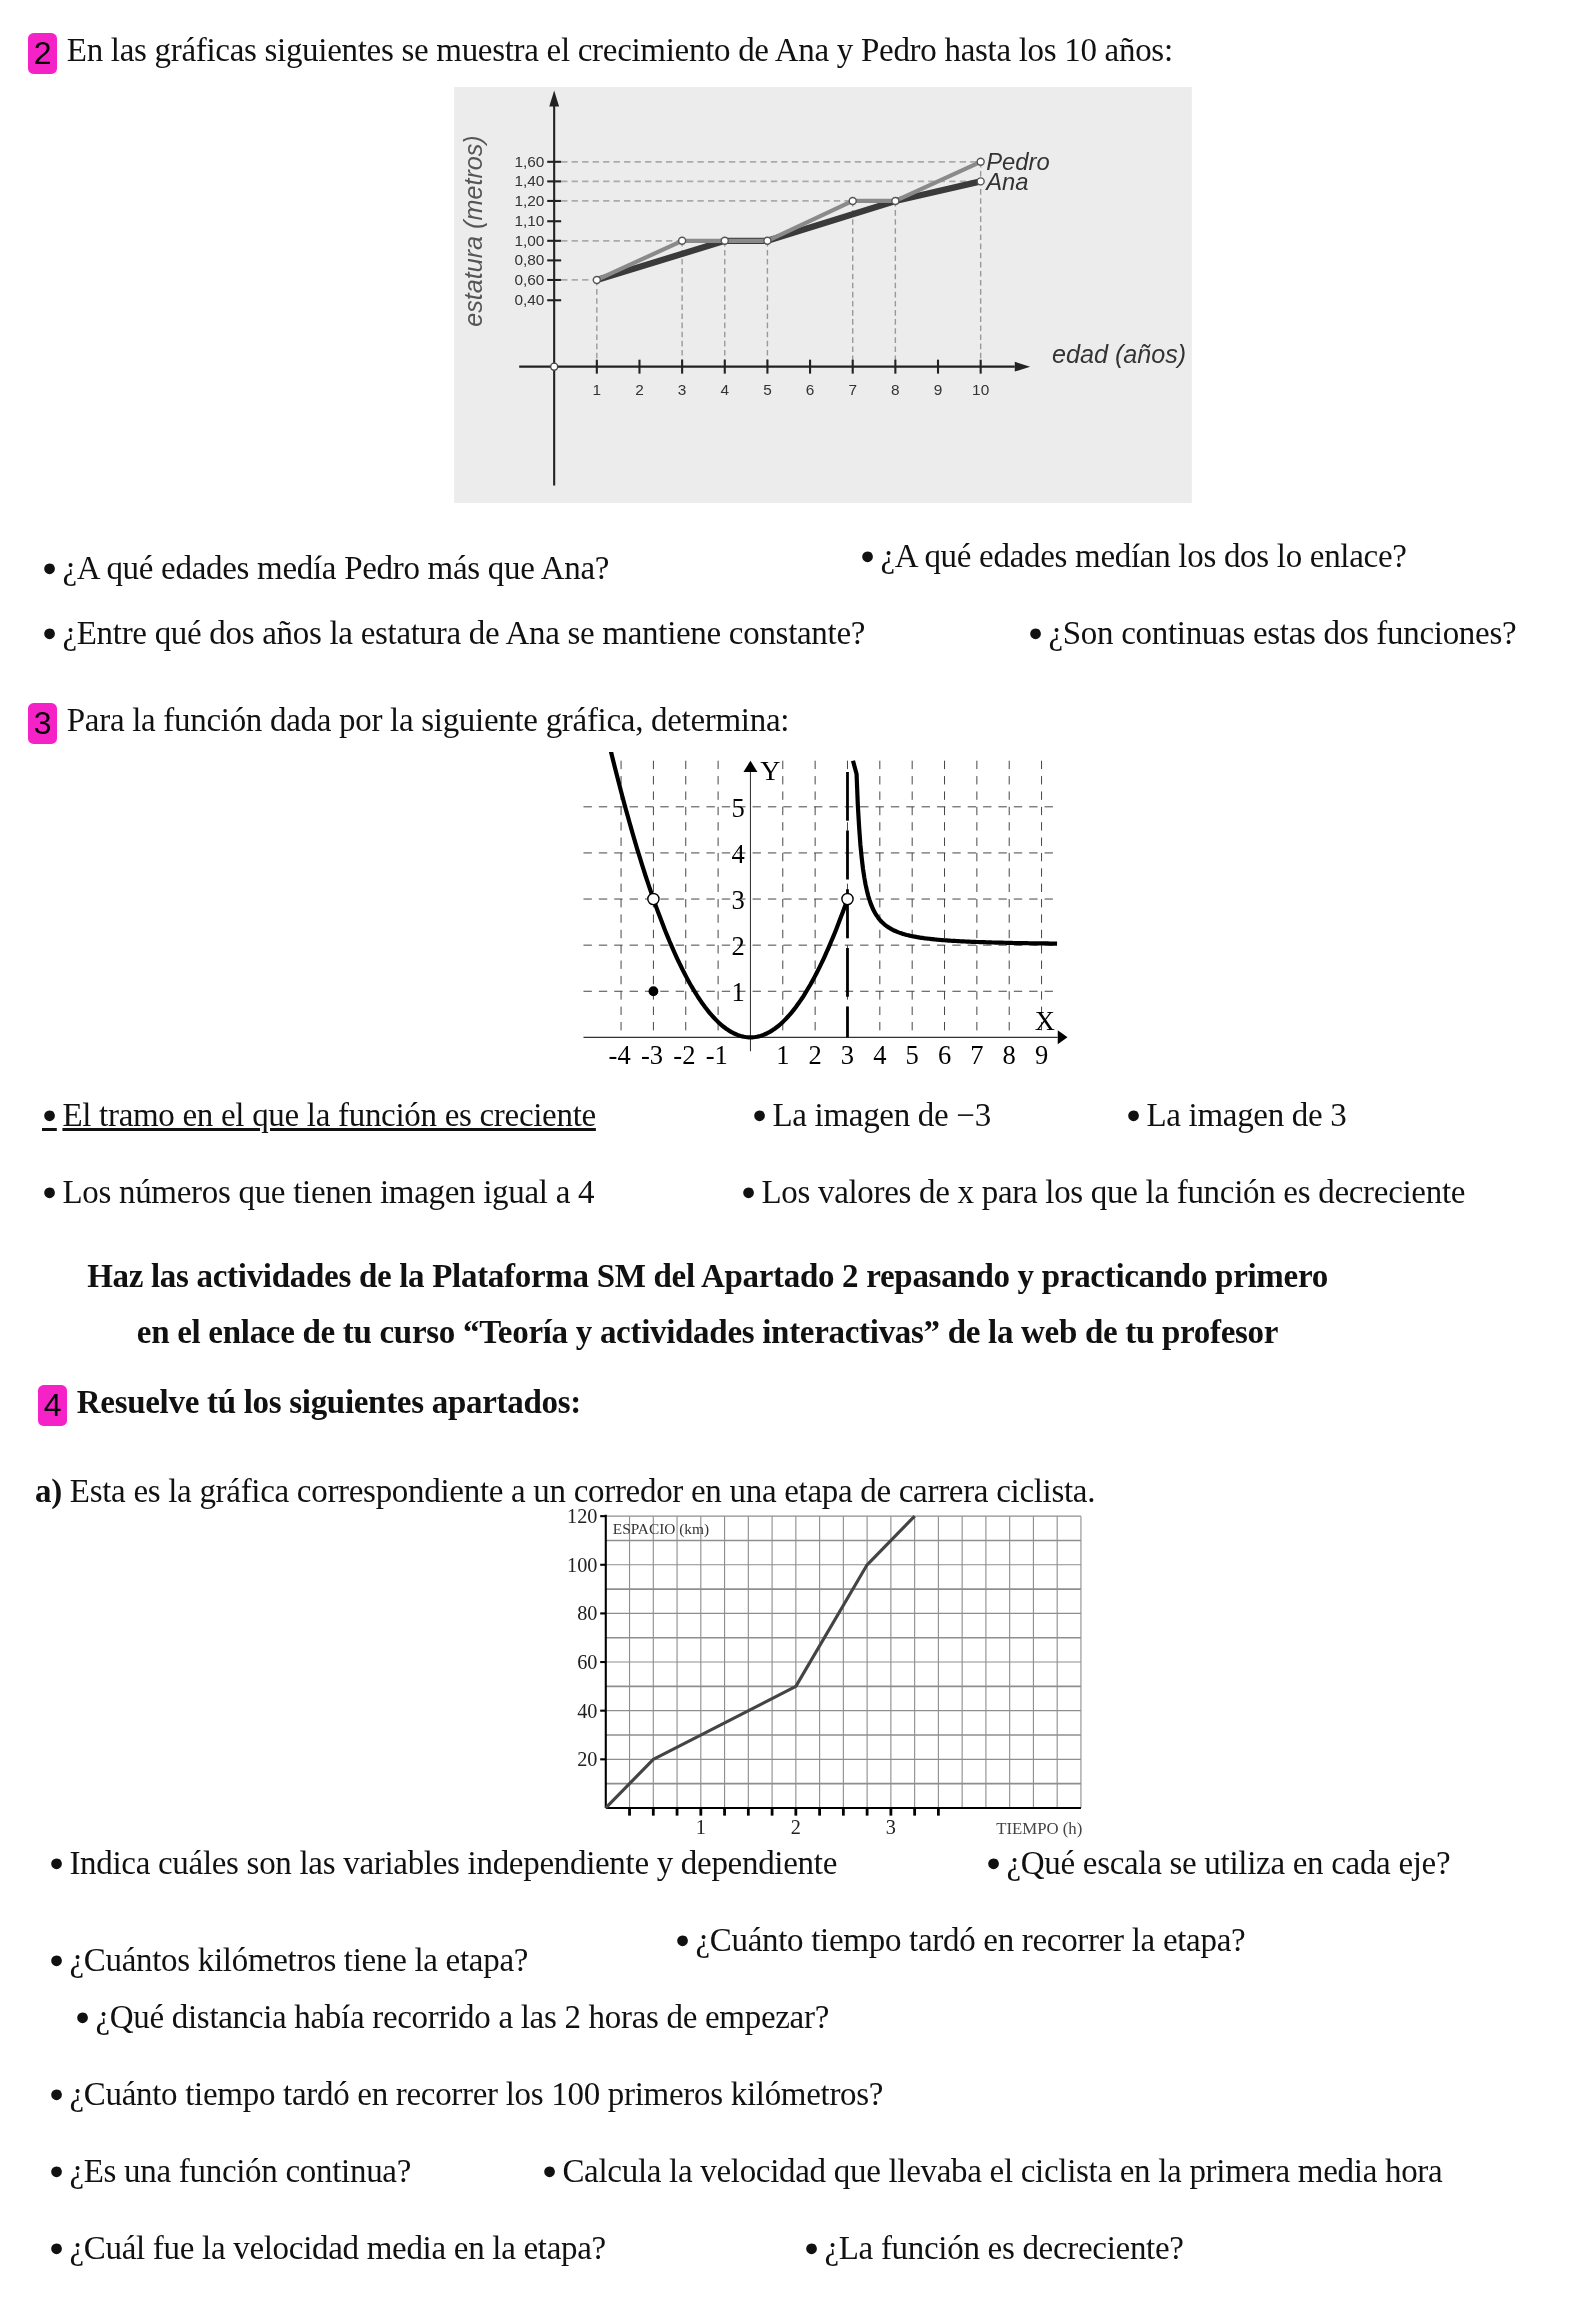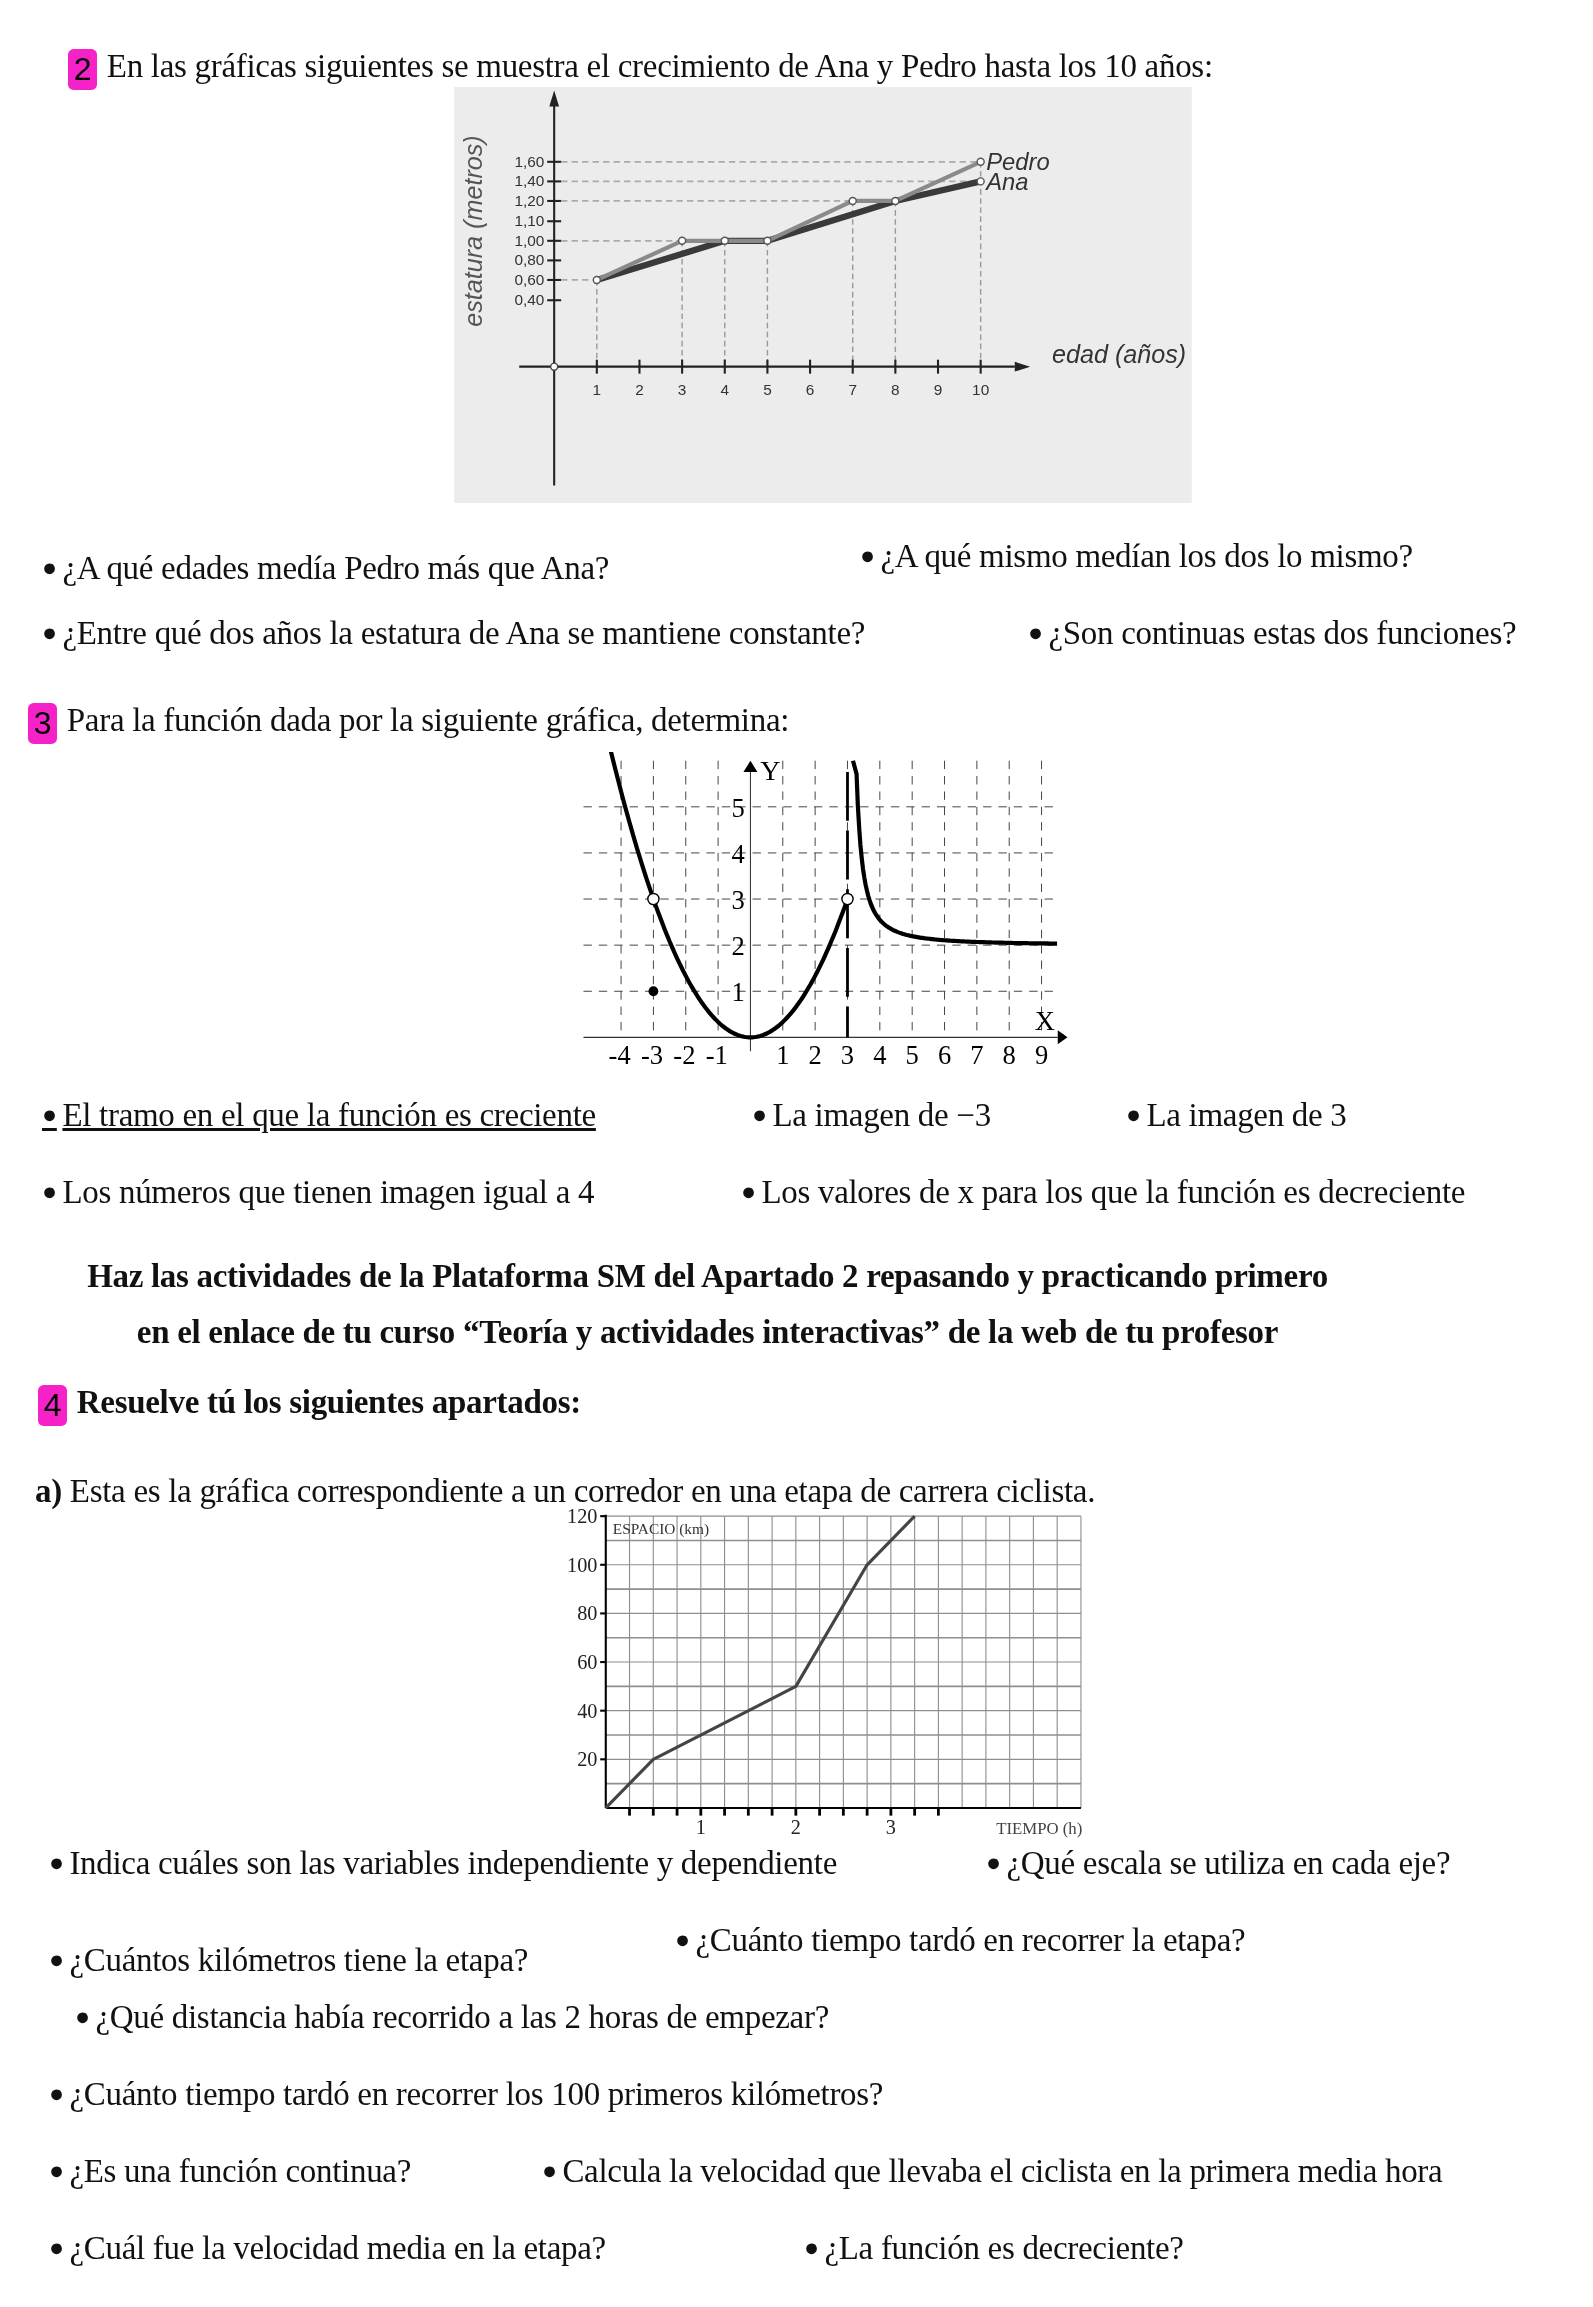--- a/index.html
+++ b/index.html
@@ -13,21 +13,21 @@
            vertical-align: middle; }
   .bullet { font-size: 25px; margin-right: 5.6px; vertical-align: 2.8px; }
   .bold { font-weight: bold; }
   .center { left: 0; width: 1415px; text-align: center; }
   svg text { font-family: "Liberation Sans", "DejaVu Sans", sans-serif; }
   .serif-svg text { font-family: "Liberation Serif", "DejaVu Serif", serif; }
 </style>
 </head>
 <body>
 
-<div class="abs line" style="left:28px; top:45px;margin-left:40px;">
+<div class="abs line" style="left:28px; top:29px;">
   <span class="badge">2</span><span>En las gráficas siguientes se muestra el crecimiento de Ana y Pedro hasta los 10 años:</span>
 </div>
 
 <svg class="abs" style="left:454px; top:87px;" width="738" height="416" id="chart1" viewBox="0 0 1055 595">
     <rect x="0" y="0" width="1055" height="595" fill="#ececec"></rect>
     <line x1="143" y1="570" x2="143" y2="15" stroke="#222" stroke-width="3"></line>
     <path d="M136 28 L143 5 L150 28 Z" fill="#222"></path>
     <line x1="93" y1="400" x2="801.8000000000001" y2="400" stroke="#222" stroke-width="3"></line>
     <path d="M801.8000000000001 393 L823.8000000000001 400 L801.8000000000001 407 Z" fill="#222"></path>
     <circle cx="143" cy="400" r="5" fill="#fff" stroke="#444" stroke-width="2"></circle>
@@ -89,21 +89,21 @@
     <circle cx="631" cy="163" r="5" fill="#fff" stroke="#555" stroke-width="2"></circle>
     <circle cx="753" cy="107" r="5" fill="#fff" stroke="#555" stroke-width="2"></circle>
     <circle cx="753" cy="135" r="5" fill="#fff" stroke="#555" stroke-width="2"></circle>
     <text x="761" y="119" font-size="34" font-style="italic" fill="#333">Pedro</text>
     <text x="761" y="147" font-size="34" font-style="italic" fill="#333">Ana</text>
     <text x="1047" y="395" font-size="36" font-style="italic" text-anchor="end" fill="#333">edad (años)</text>
     <text x="0" y="0" font-size="36" font-style="italic" text-anchor="middle" fill="#555" transform="translate(40 206) rotate(-90)">estatura (metros)</text>
   </svg>
 
 <div class="abs line" style="left:42px; top:547px;"><span class="bullet">●</span><span>¿A qué edades medía Pedro más que Ana?</span></div>
-<div class="abs line" style="left:860px; top:535px;"><span class="bullet">●</span><span>¿A qué mismo medían los dos lo mismo?</span></div>
+<div class="abs line" style="left:860px; top:535px;"><span class="bullet">●</span><span>¿A qué edades medían los dos lo enlace?</span></div>
 <div class="abs line" style="left:42px; top:612px;"><span class="bullet">●</span><span>¿Entre qué dos años la estatura de Ana se mantiene constante?</span></div>
 <div class="abs line" style="left:1028px; top:612px;"><span class="bullet">●</span><span>¿Son continuas estas dos funciones?</span></div>
 
 <div class="abs line" style="left:28px; top:699px;">
   <span class="badge">3</span><span>Para la función dada por la siguiente gráfica, determina:</span>
 </div>
 
 <svg class="abs serif-svg" style="left:573px; top:752px;" width="503" height="329" id="chart2" viewBox="0 0 720 470">
     <line x1="68.80000000000001" y1="12" x2="68.80000000000001" y2="408" stroke="#333" stroke-width="1.3" stroke-dasharray="12 10"></line>
     <line x1="115.10000000000002" y1="12" x2="115.10000000000002" y2="408" stroke="#333" stroke-width="1.3" stroke-dasharray="12 10"></line>

